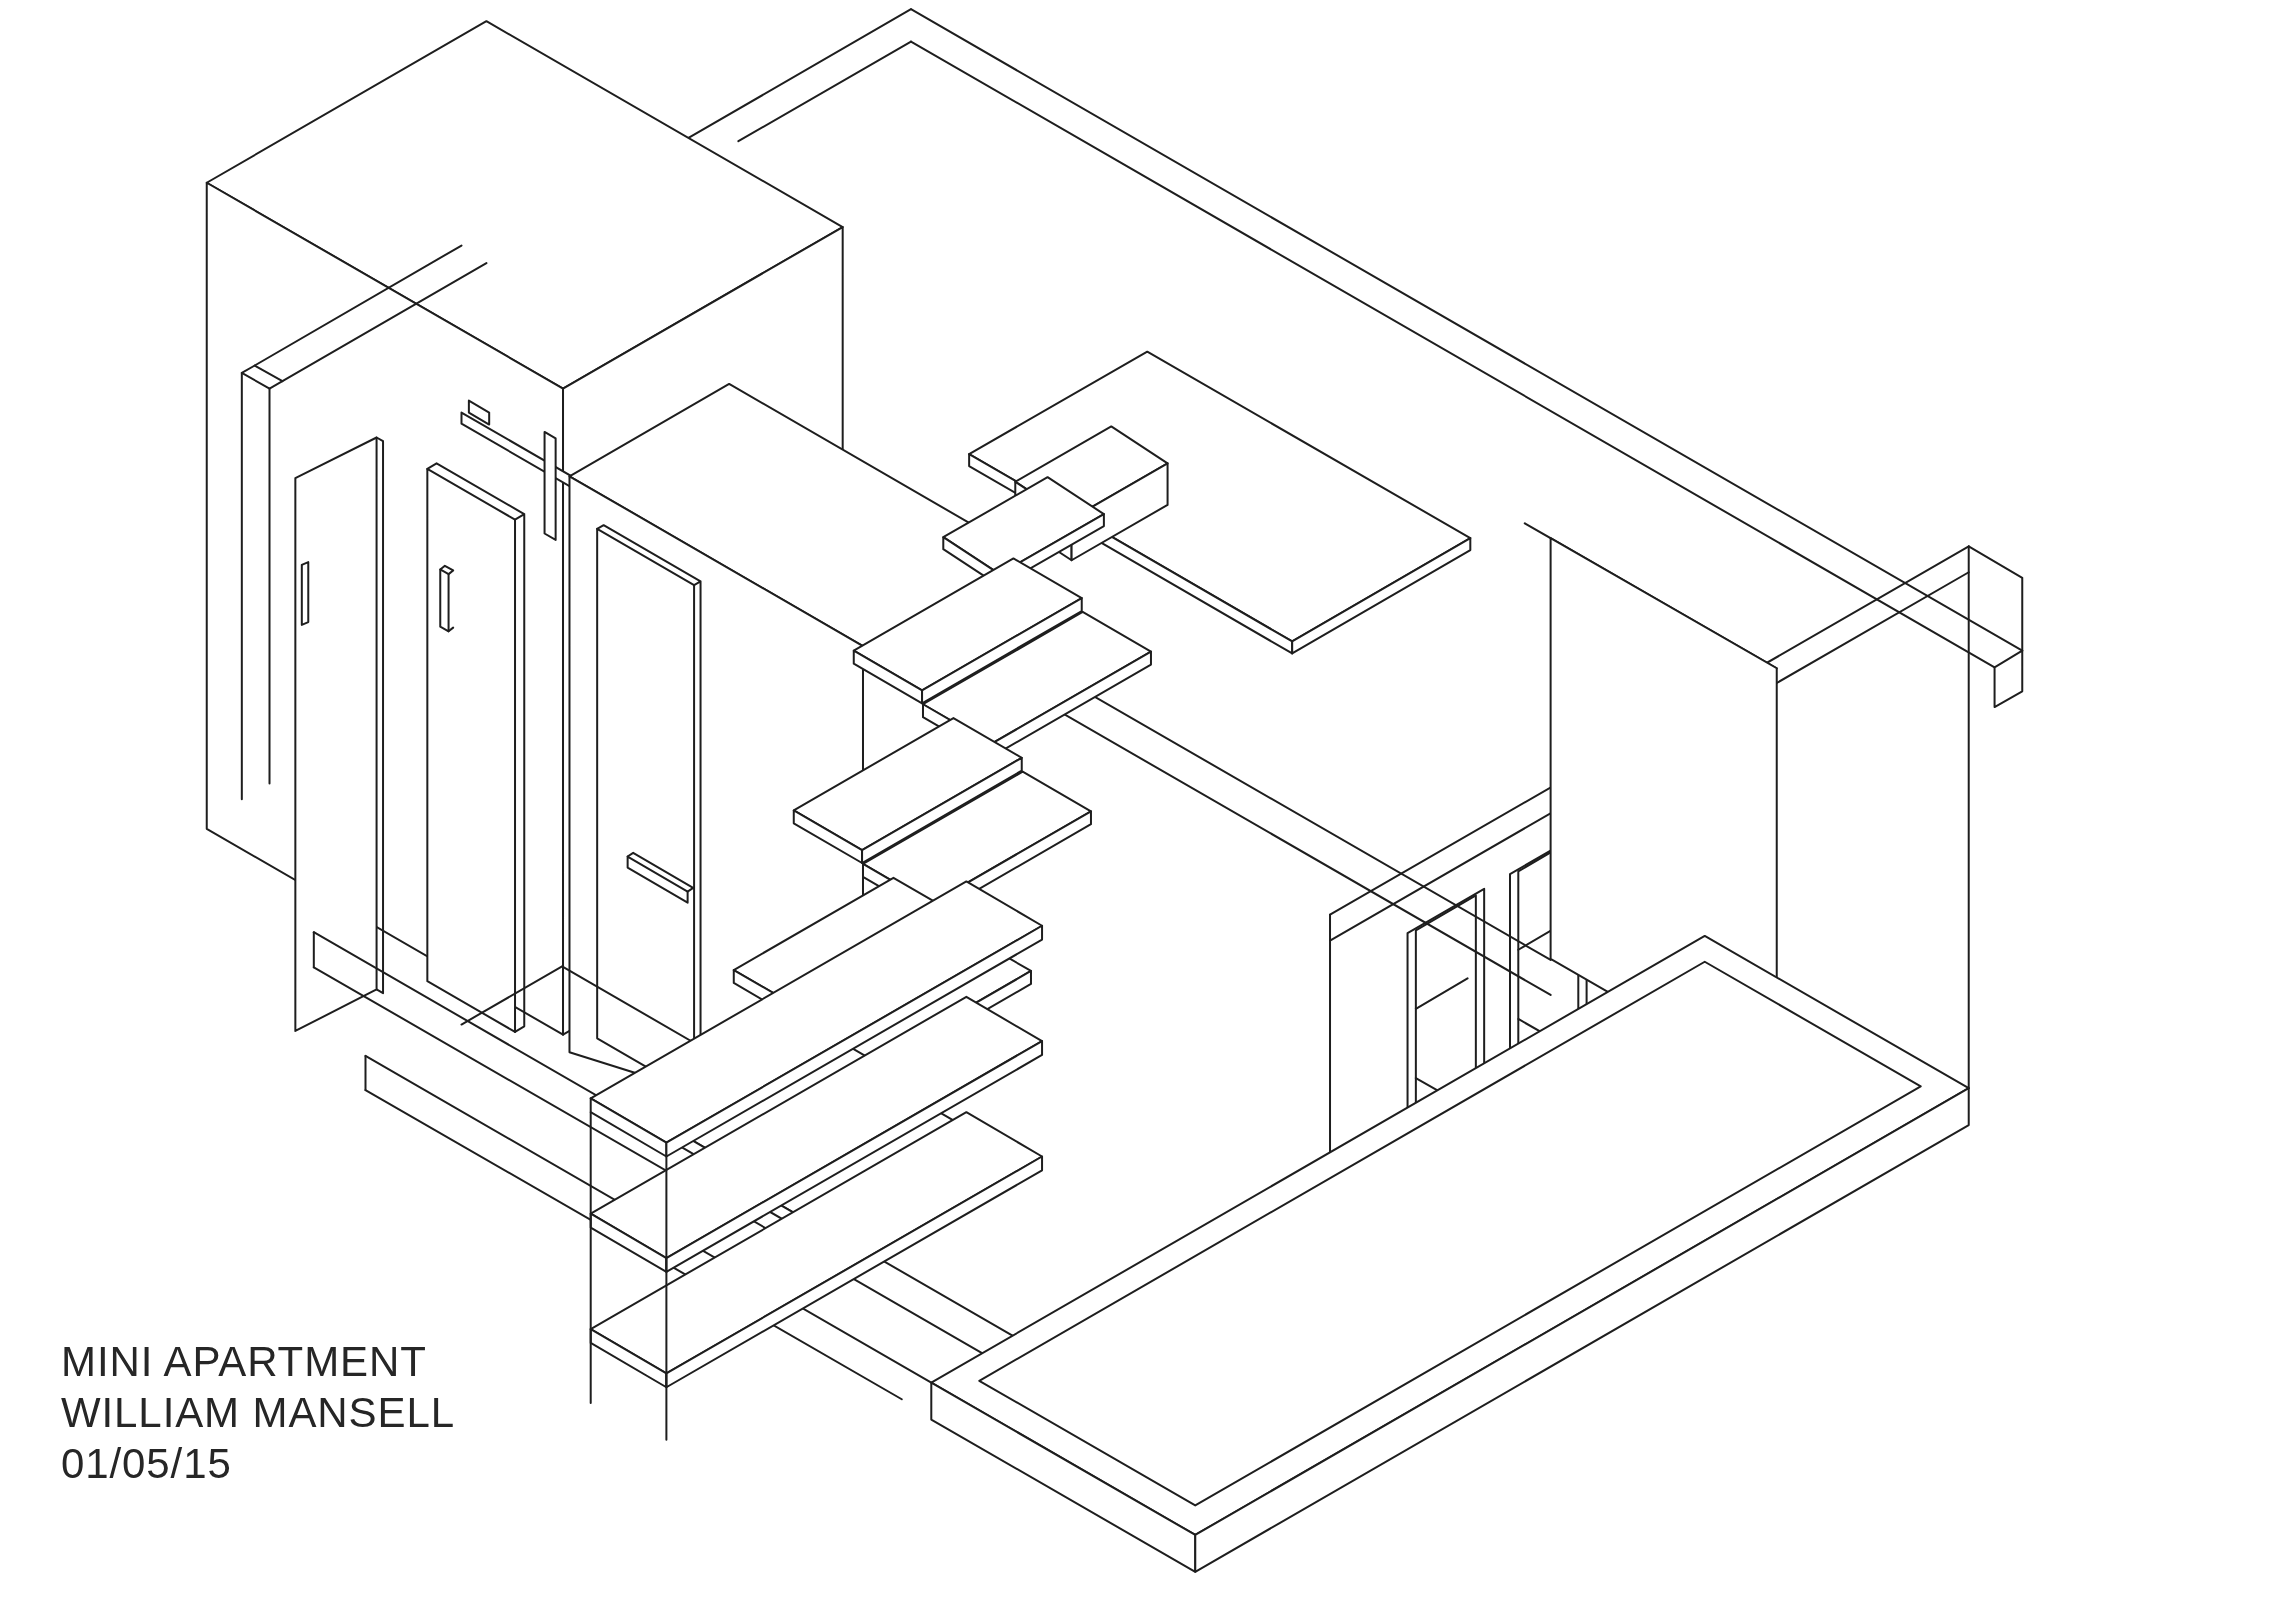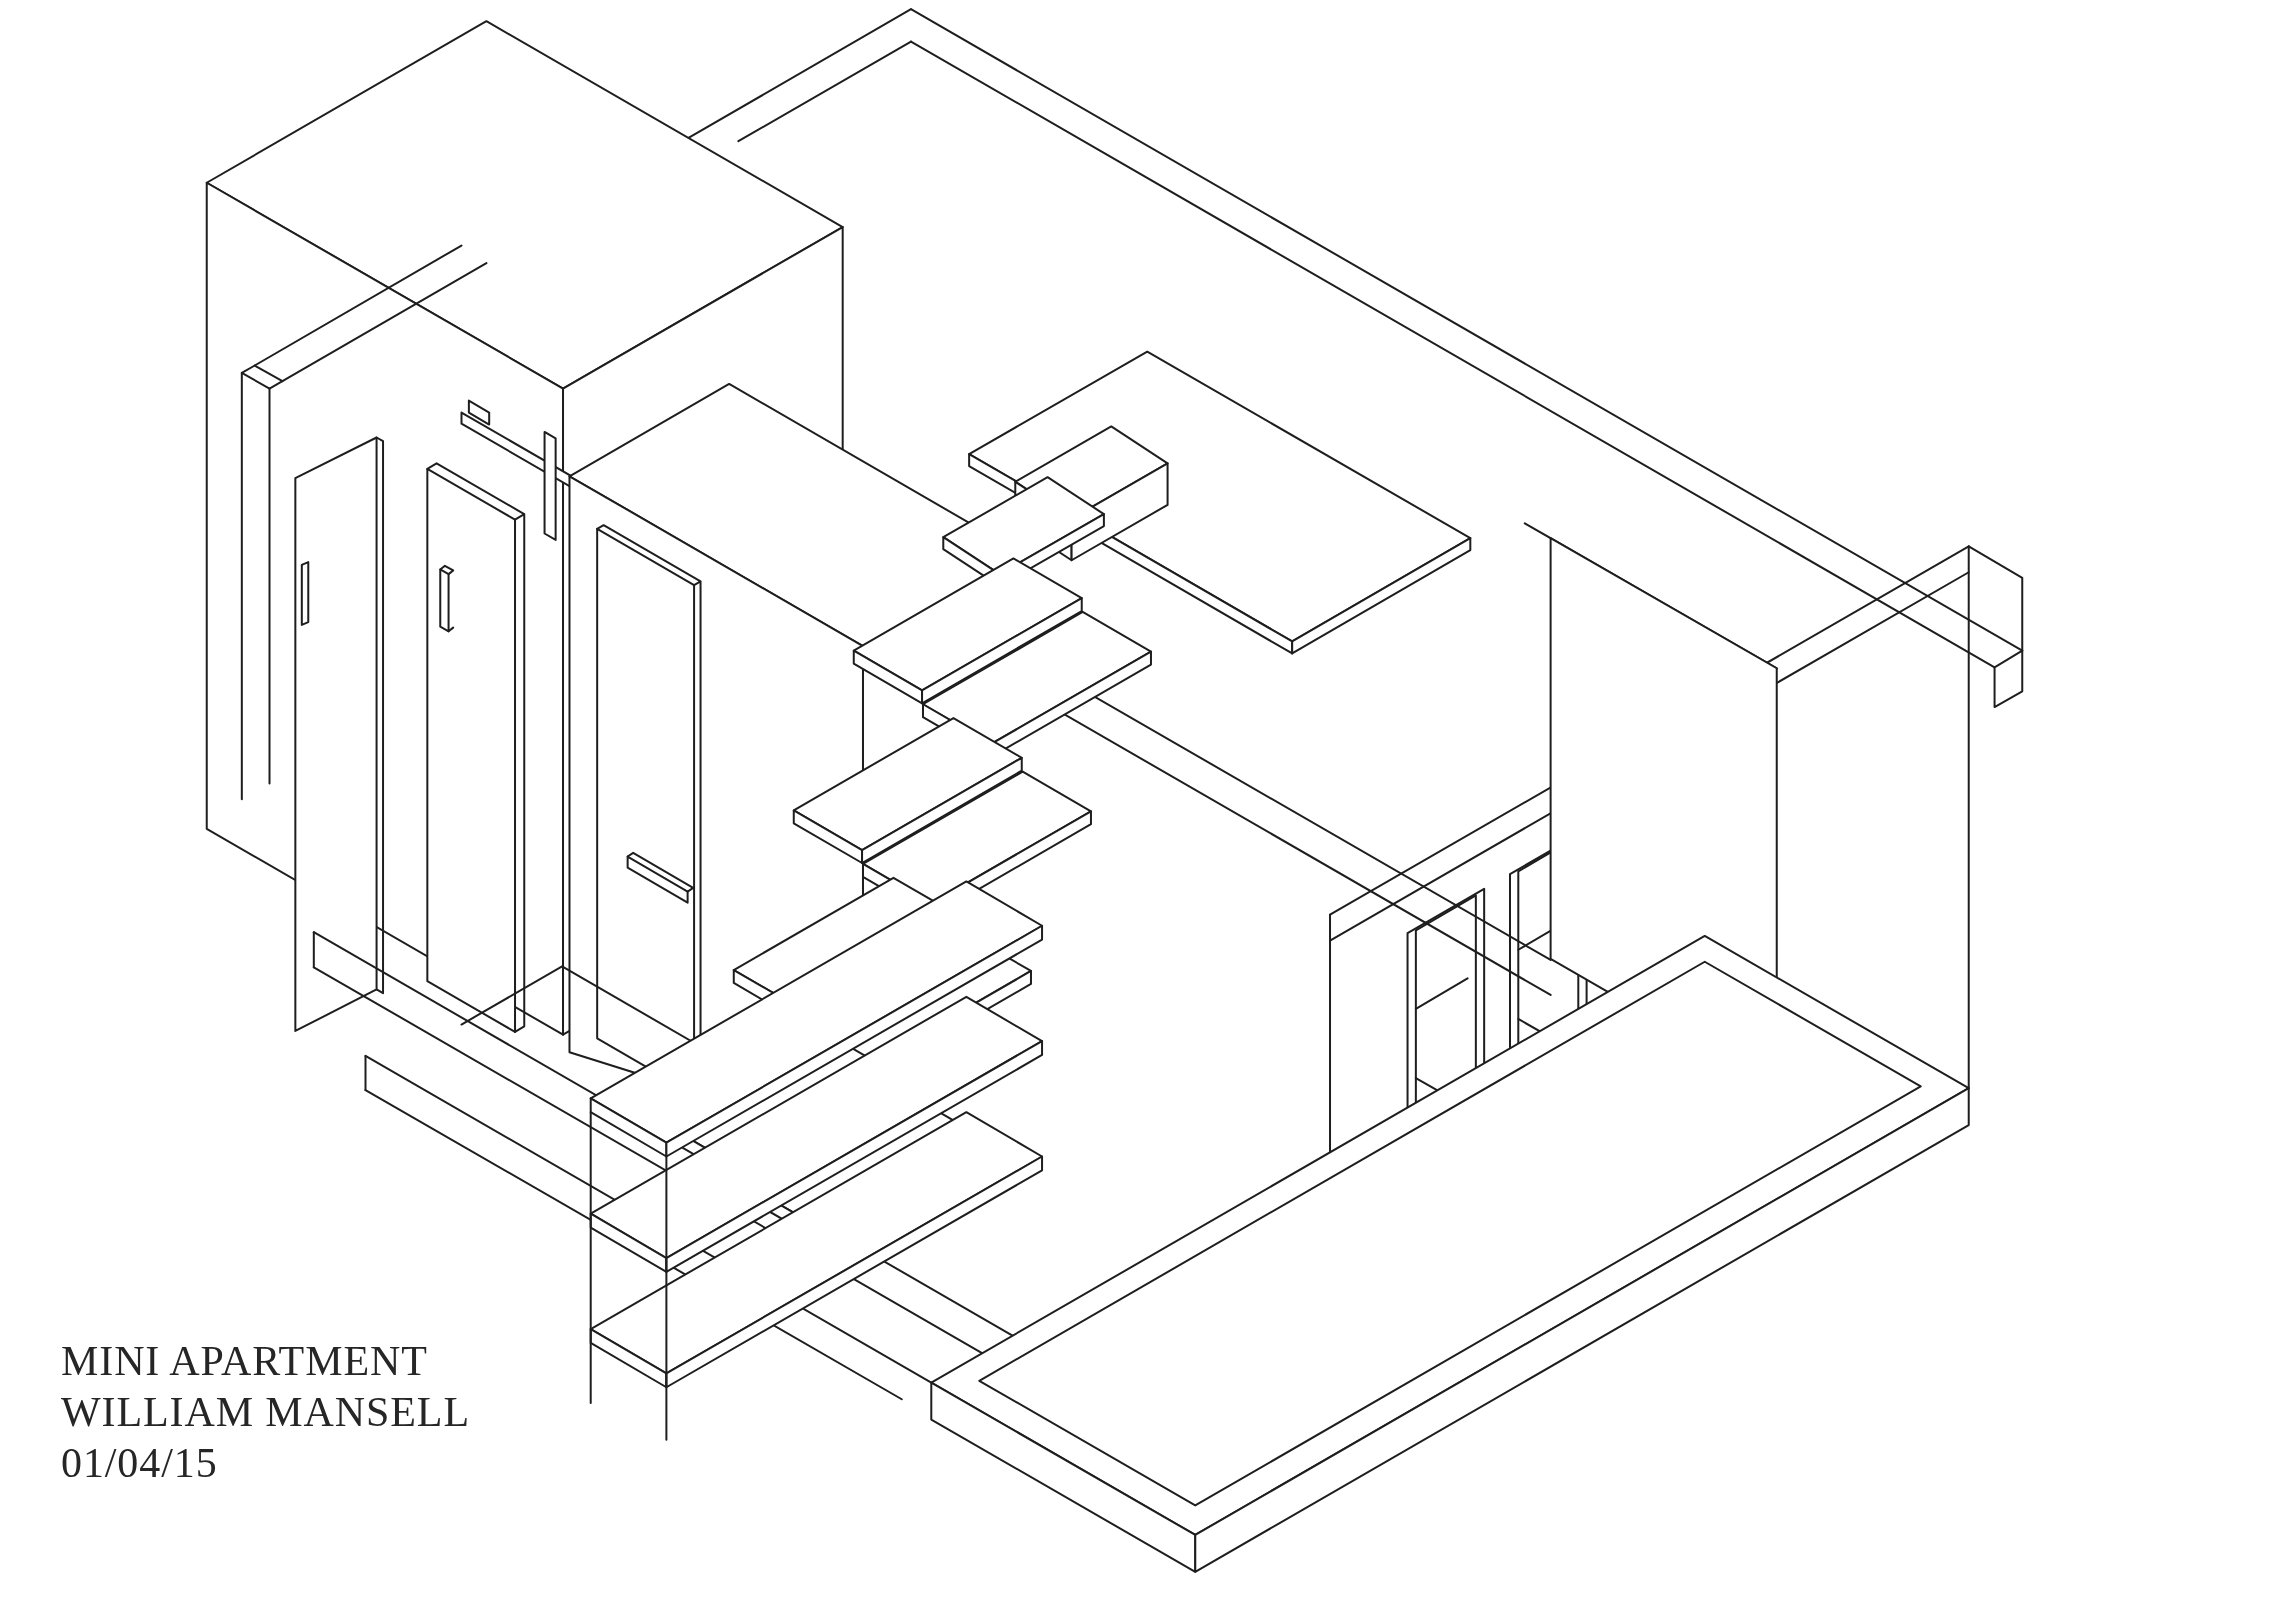--- a/index.html
+++ b/index.html
@@ -1,17 +1,17 @@
 <!DOCTYPE html>
 <html style="font-size:14.8px"><head>
 <meta charset="utf-8">
 <style>
   html,body{margin:0;padding:0;background:#ffffff;}
   .sheet{position:relative;width:2276px;height:1618px;background:#ffffff;overflow:hidden;
-         font-family:Liberation Serif, serif;}
+         font-family:Liberation Sans, sans-serif;}
   svg{position:absolute;left:0;top:0;}
   svg *{vector-effect:non-scaling-stroke;}
   .ln{fill:none;stroke:#1e1e1e;stroke-width:2;stroke-linejoin:round;stroke-linecap:round;}
   .fc{fill:#ffffff;stroke:#1e1e1e;stroke-width:2;stroke-linejoin:round;stroke-linecap:round;}
   .thick{fill:none;stroke:#1e1e1e;stroke-width:7;stroke-linecap:butt;}
   .title-block{position:absolute;left:61px;top:1336px;color:#262626;}
   .title-block div{font-size:42px;font-weight:300;letter-spacing:0.9px;line-height:51px;white-space:pre;}
 </style>
 </head>
 <body>
@@ -212,17 +212,17 @@
       <g>
         <path class="ln" d="M1847,1042 L2081,1177 L1295,1631 L1061,1496 Z"></path>
       </g>
     </g>
 
   </svg>
 
   <div class="title-block">
     <div>MINI APARTMENT</div>
     <div>WILLIAM MANSELL</div>
-    <div>01/04/15</div>
+    <div>01/05/15</div>
   </div>
 
 </div>
 
 
 </body></html>

